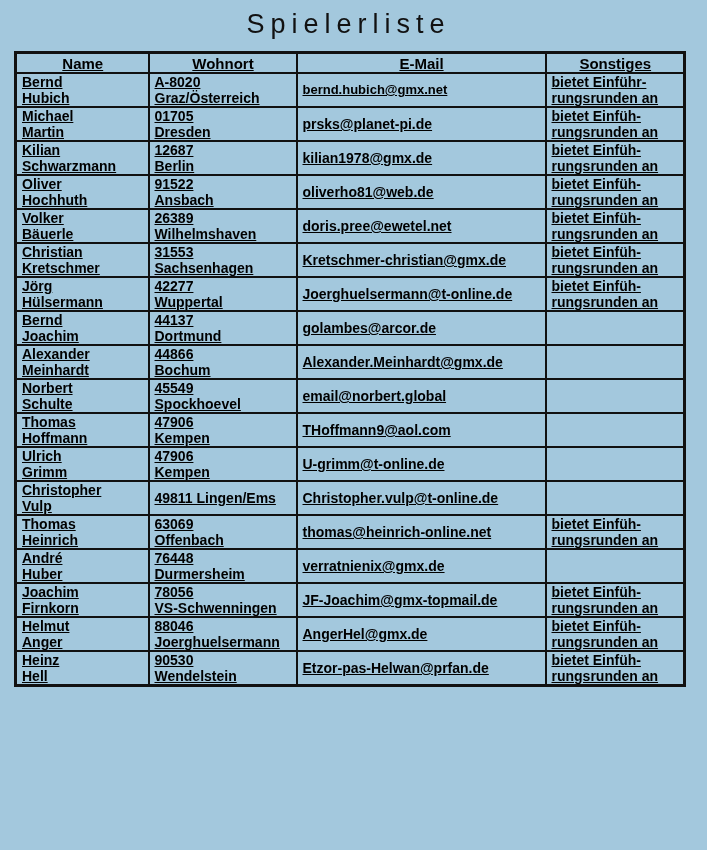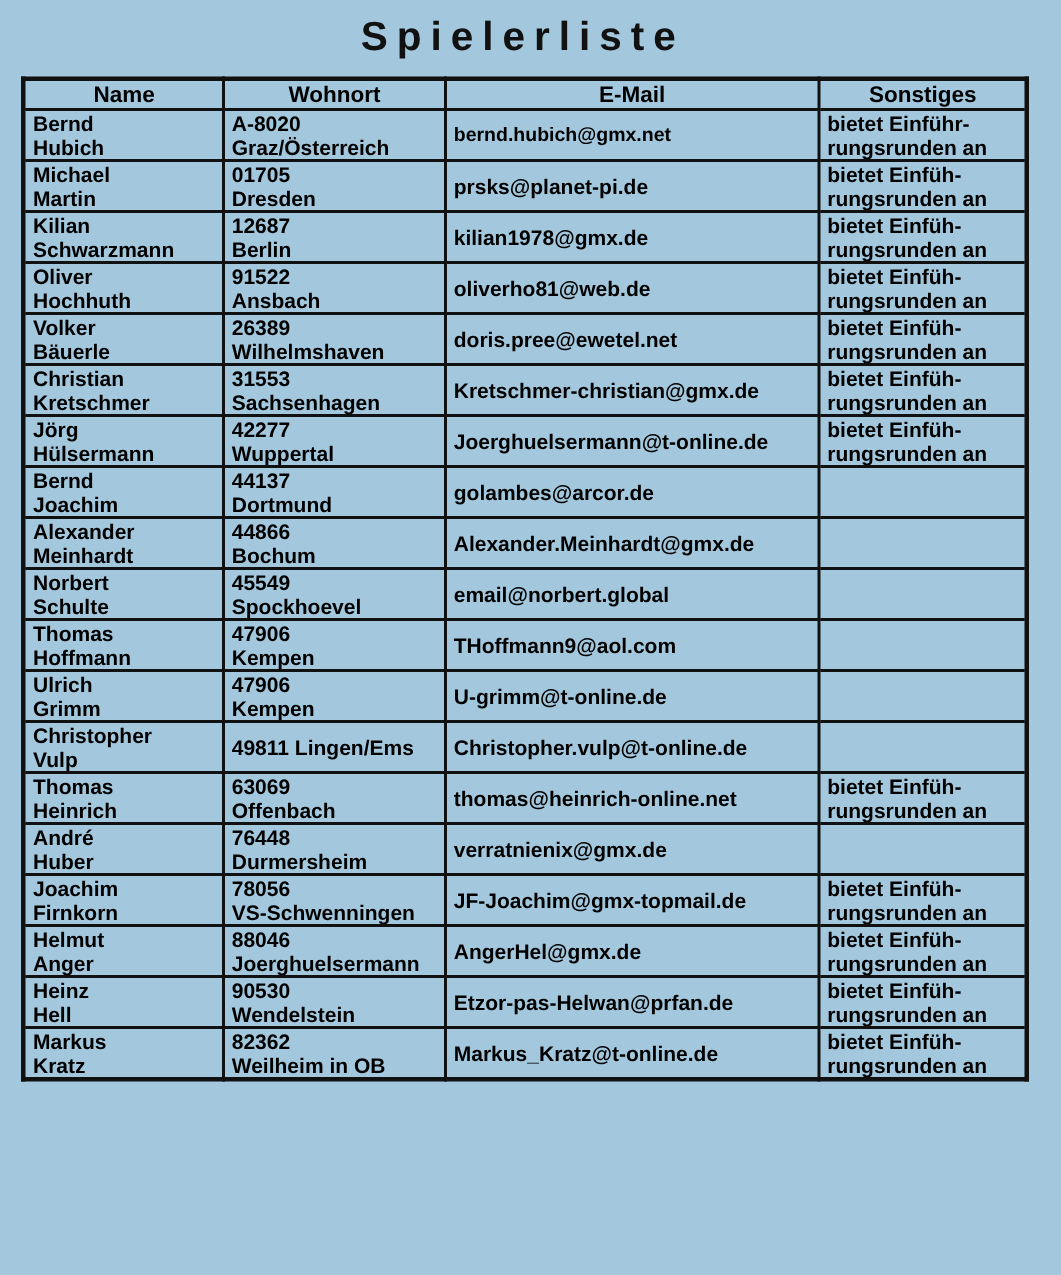--- a/index.html
+++ b/index.html
@@ -15,33 +15,34 @@
       position: relative;
       overflow: hidden;
     }
     .page-title {
       position: absolute;
       left: 0;
       top: 6px;
       width: 697px;
       text-align: center;
       font-size: 27px;
-      font-weight: bold;
+      font-weight: normal;
       letter-spacing: 6px;
       line-height: 36px;
       color: #111;
     }
     table.players {
       position: absolute;
       left: 14px;
       top: 51px;
       width: 669px;
       border-collapse: collapse;
       table-layout: fixed;
       border: 3px solid #111;
+      text-decoration: underline;
     }
     table.players th,
     table.players td {
       border: 2px solid #111;
       padding: 0 4px 0 5px;
       vertical-align: middle;
       font-weight: bold;
       font-size: 14px;
       line-height: 16px;
       overflow: hidden;
@@ -332,29 +333,14 @@
         <td class="two-line">
           <span>90530</span>
           <span>Wendelstein</span>
         </td>
         <td class="mail-cell"><span>Etzor-pas-Helwan@prfan.de</span></td>
         <td class="two-line">
           <span>bietet Einfüh-</span>
           <span>rungsrunden an</span>
         </td>
       </tr>
-      <tr>
-        <td class="two-line">
-          <span>Markus</span>
-          <span>Kratz</span>
-        </td>
-        <td class="two-line">
-          <span>82362</span>
-          <span>Weilheim in OB</span>
-        </td>
-        <td class="mail-cell"><span>Markus_Kratz@t-online.de</span></td>
-        <td class="two-line">
-          <span>bietet Einfüh-</span>
-          <span>rungsrunden an</span>
-        </td>
-      </tr>
     </tbody>
 </table>
 
 </body></html>

